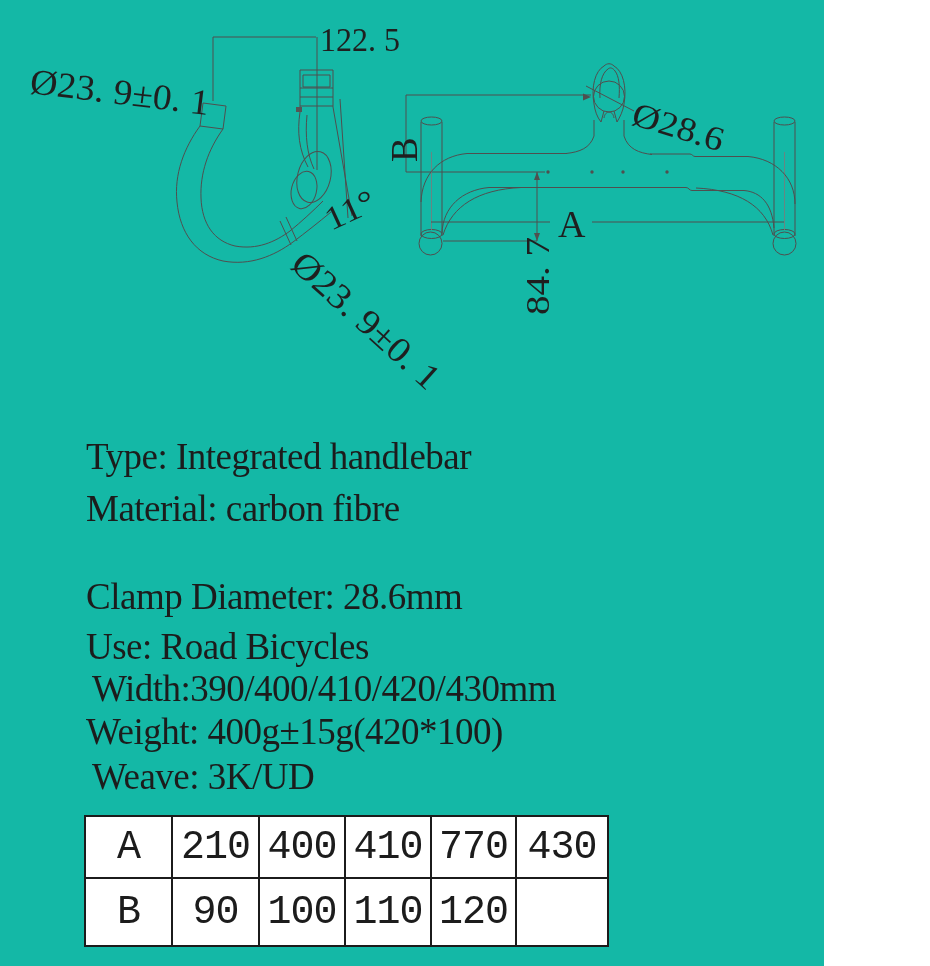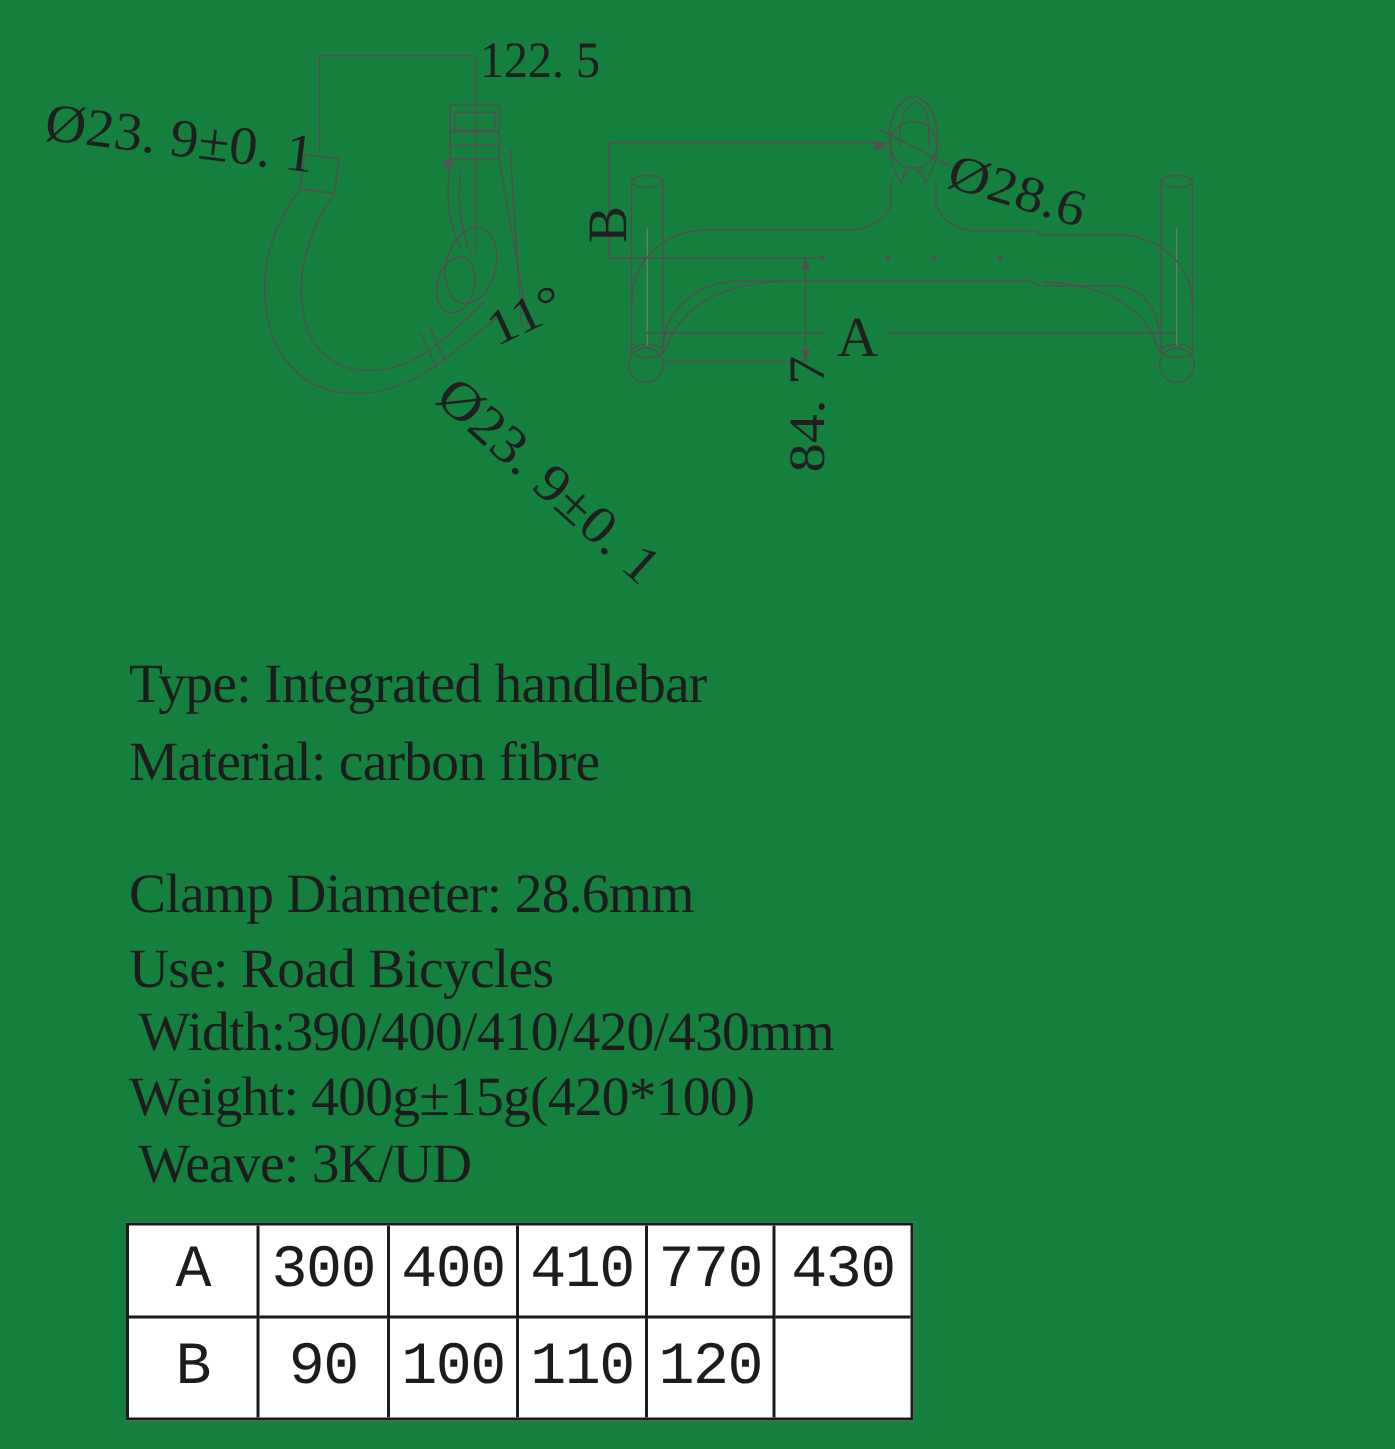--- a/index.html
+++ b/index.html
@@ -1,16 +1,16 @@
 <!DOCTYPE html>
 <html><head>
 <meta charset="utf-8">
 <style>
   html,body{margin:0;padding:0;background:#fff;}
-  #canvas{position:relative;width:930px;height:966px;background:#15803d;overflow:hidden;
+  #canvas{position:relative;width:824px;height:966px;background:#14b8a6;overflow:hidden;
           font-family:"Liberation Mono","DejaVu Sans Mono",monospace;color:#1c1c1c;}
   #drawings{position:absolute;left:0;top:0;width:930px;height:432px;}
   #drawings path,#drawings line,#drawings ellipse,#drawings circle,#drawings rect{
       fill:none;stroke:#4f4f4f;stroke-width:1;}
   #drawings .thin{stroke:#7a7a7a;stroke-width:0.8;}
   #drawings .dot{fill:#4f4f4f;stroke:none;}
   #drawings .arrow{fill:#4f4f4f;stroke:none;}
   #drawings text{fill:#1f1f1f;font-family:"Liberation Serif","DejaVu Serif",serif;}
   .spec-line{position:absolute;font-size:37px;line-height:37px;white-space:pre;letter-spacing:-0.5px;font-family:Liberation Serif, serif;}
   #size-table{position:absolute;left:84px;top:815px;display:grid;
@@ -116,21 +116,21 @@
   <div class="spec-line" style="left:86px;top:438px">Type: Integrated handlebar</div>
   <div class="spec-line" style="left:86px;top:490px">Material: carbon fibre</div>
   <div class="spec-line" style="left:86px;top:578px">Clamp Diameter: 28.6mm</div>
   <div class="spec-line" style="left:86px;top:628px">Use: Road Bicycles</div>
   <div class="spec-line" style="left:92px;top:670px">Width:390/400/410/420/430mm</div>
   <div class="spec-line" style="left:86px;top:713px">Weight: 400g±15g(420*100)</div>
   <div class="spec-line" style="left:92px;top:758px">Weave: 3K/UD</div>
 
   <div id="size-table">
     <div class="td r0">A</div>
-    <div class="td r0">300</div>
+    <div class="td r0">210</div>
     <div class="td r0">400</div>
     <div class="td r0">410</div>
     <div class="td r0">770</div>
     <div class="td r0 last">430</div>
     <div class="td">B</div>
     <div class="td">90</div>
     <div class="td">100</div>
     <div class="td">110</div>
     <div class="td">120</div>
     <div class="td last"></div>

